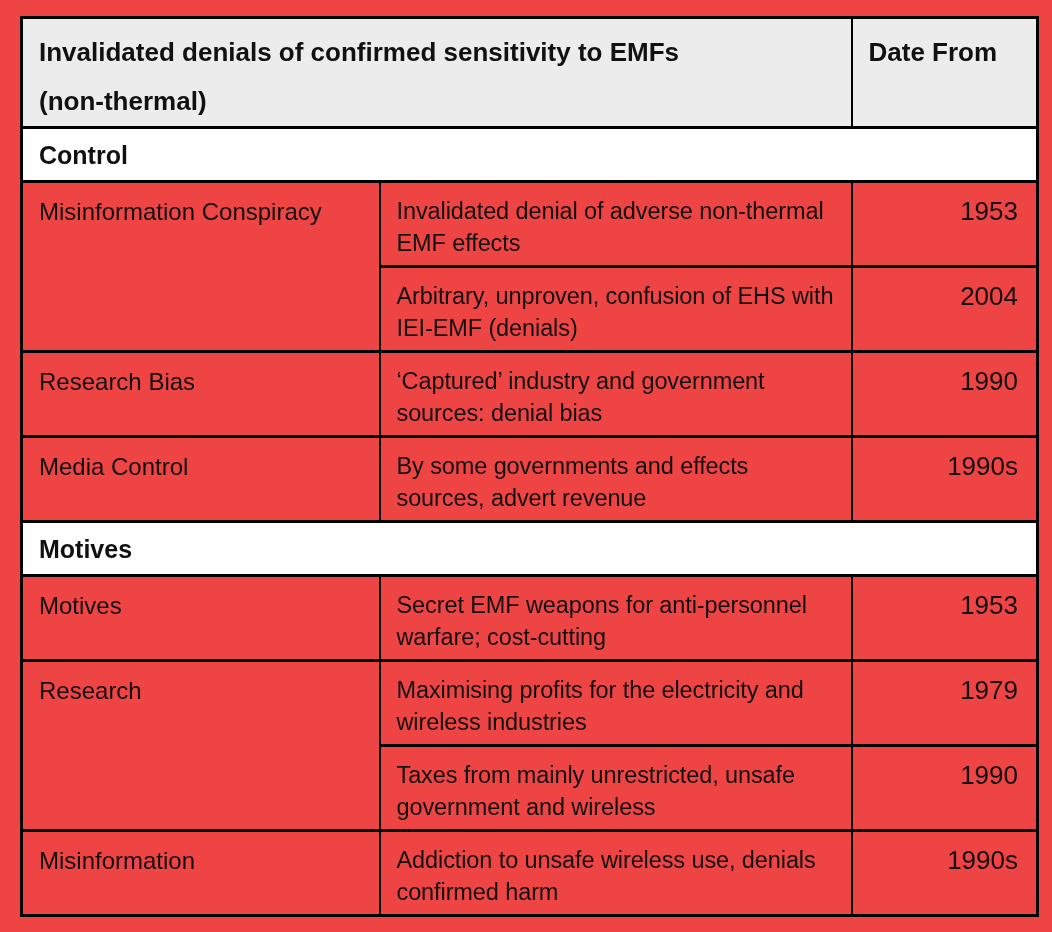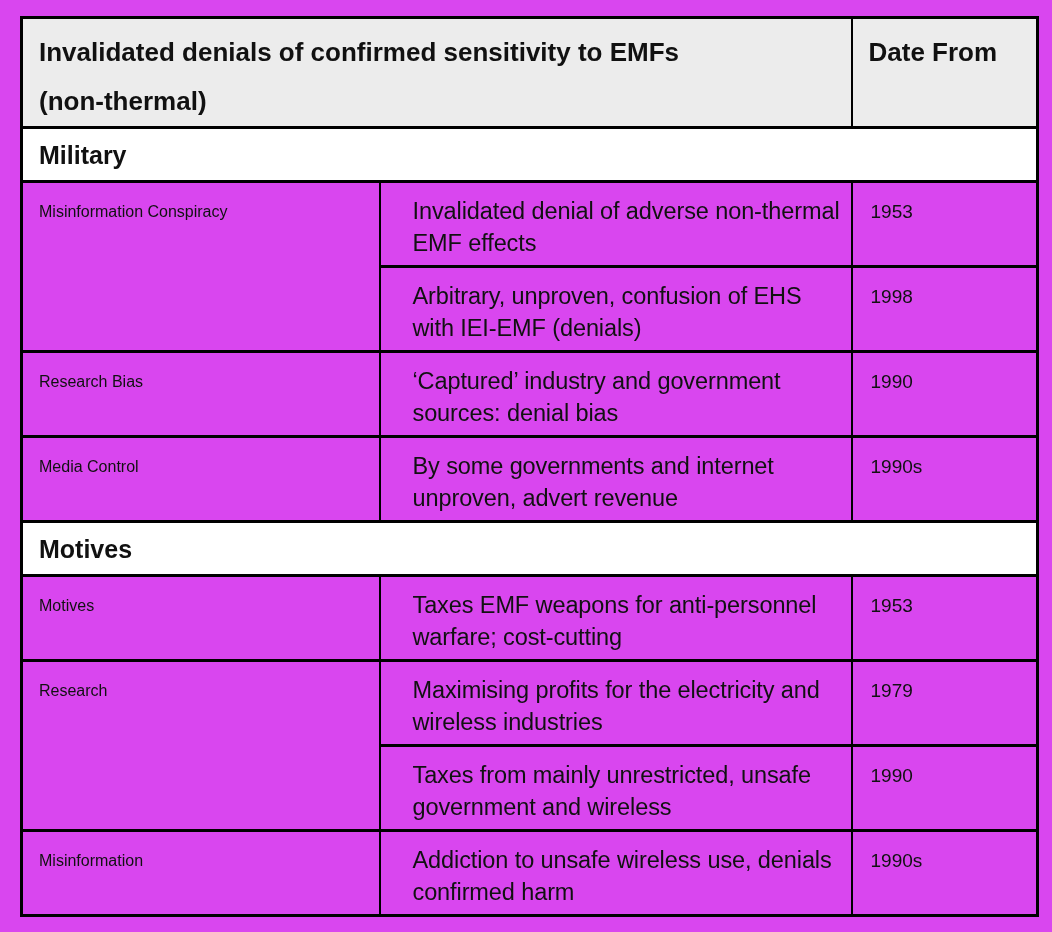--- a/index.html
+++ b/index.html
@@ -5,21 +5,21 @@
   * { margin: 0; padding: 0; box-sizing: border-box; }
   html, body {
     background: #ffffff;
     font-family: "Liberation Sans", "DejaVu Sans", sans-serif;
     color: #111111;
   }
   .page {
     position: relative;
     width: 1052px;
     height: 932px;
-    background: #d946ef;
+    background: #ef4444;
     overflow: hidden;
   }
   table.emf-table {
     position: absolute;
     left: 20px;
     top: 16px;
     width: 1016px;
     border-collapse: collapse;
     table-layout: fixed;
     border: 3px solid #000000;
@@ -55,34 +55,35 @@
     font-weight: bold;
     font-size: 25px;
     vertical-align: middle;
     padding: 2px 16px 0 16px;
     background: #ffffff;
   }
 
   
   tr.data-row td { height: 85px; }
   td.cat {
-    font-size: 16px;
+    font-size: 24px;
     line-height: 31px;
     padding: 13px 12px 0 16px;
   }
   td.desc {
     font-size: 23.5px;
     line-height: 31.5px;
-    padding: 13px 10px 0 32px;
+    padding: 13px 10px 0 16px;
     letter-spacing: -0.1px;
   }
   td.date {
-    font-size: 19px;
+    font-size: 26px;
     line-height: 31px;
-    padding: 13px 6px 0 18px;
+    padding: 13px 18px 0 18px;
+    text-align: right;
   }
 </style>
 </head>
 <body>
 
 <div class="page">
   <table class="emf-table">
     <colgroup>
       <col class="c1">
       <col class="c2">
@@ -92,52 +93,52 @@
     <tbody>
         <tr class="head-row">
       <td colspan="2" class="main-head">
         <span class="hl">Invalidated denials of confirmed sensitivity to EMFs</span>
         <span class="hl">(non-thermal)</span>
       </td>
       <td class="date-head">Date From</td>
     </tr>
 
     <tr class="section-row">
-      <td colspan="3">Military</td>
+      <td colspan="3">Control</td>
     </tr>
 
     <tr class="data-row">
       <td rowspan="2" class="cat">Misinformation Conspiracy</td>
       <td class="desc">Invalidated denial of adverse non-thermal EMF effects</td>
       <td class="date">1953</td>
     </tr>
     <tr class="data-row">
       <td class="desc">Arbitrary, unproven, confusion of EHS with IEI-EMF (denials)</td>
-      <td class="date">1998</td>
+      <td class="date">2004</td>
     </tr>
 
     <tr class="data-row">
       <td class="cat">Research Bias</td>
       <td class="desc">‘Captured’ industry and government sources: denial bias</td>
       <td class="date">1990</td>
     </tr>
 
     <tr class="data-row">
       <td class="cat">Media Control</td>
-      <td class="desc">By some governments and internet unproven, advert revenue</td>
+      <td class="desc">By some governments and effects sources, advert revenue</td>
       <td class="date">1990s</td>
     </tr>
 
     <tr class="section-row">
       <td colspan="3">Motives</td>
     </tr>
 
     <tr class="data-row">
       <td class="cat">Motives</td>
-      <td class="desc">Taxes EMF weapons for anti-personnel warfare; cost-cutting</td>
+      <td class="desc">Secret EMF weapons for anti-personnel warfare; cost-cutting</td>
       <td class="date">1953</td>
     </tr>
 
     <tr class="data-row">
       <td rowspan="2" class="cat">Research</td>
       <td class="desc">Maximising profits for the electricity and wireless industries</td>
       <td class="date">1979</td>
     </tr>
     <tr class="data-row">
       <td class="desc">Taxes from mainly unrestricted, unsafe government and wireless</td>

